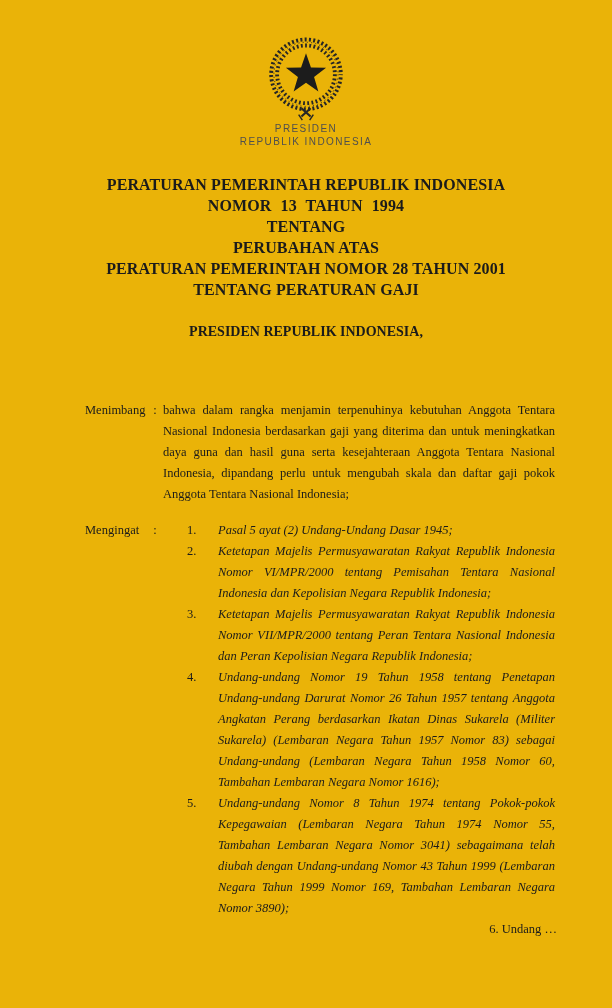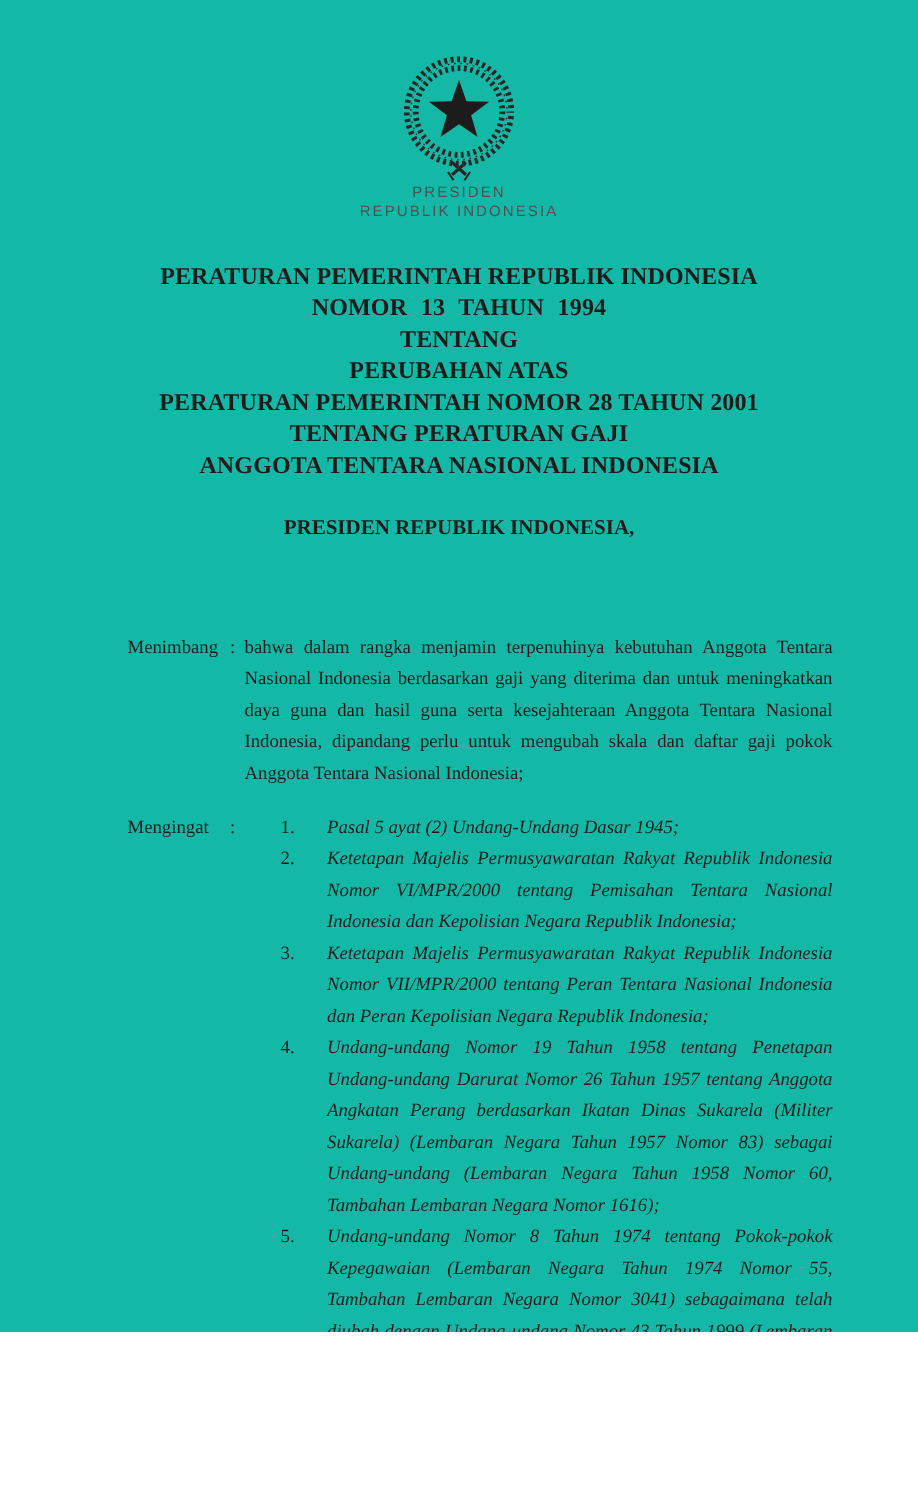--- a/index.html
+++ b/index.html
@@ -5,22 +5,22 @@
   html, body { margin: 0; padding: 0; }
   body {
     width: 612px; height: 1008px;
     background: #ffffff;
     font-family: "Liberation Serif", serif;
     color: #1b1b1b;
     -webkit-font-smoothing: antialiased;
   }
   .page {
     position: relative;
-    width: 612px; height: 888px;
-    background: #14b8a6;
+    width: 612px; height: 1008px;
+    background: #eab308;
     overflow: hidden;
   }
 
   
   .seal { text-align: center; padding-top: 34px; }
   .seal svg { display: block; margin: 0 auto; }
   .seal-line {
     font-family: "Liberation Sans", sans-serif;
     font-size: 10px;
     letter-spacing: 1.4px;
@@ -92,21 +92,20 @@
     <div class="seal-line">REPUBLIK INDONESIA</div>
   </div>
 
   <div class="title-block">
     <div class="title-line">PERATURAN PEMERINTAH REPUBLIK INDONESIA</div>
     <div class="title-line">NOMOR 13 TAHUN 1994</div>
     <div class="title-line">TENTANG</div>
     <div class="title-line">PERUBAHAN ATAS</div>
     <div class="title-line">PERATURAN PEMERINTAH NOMOR 28 TAHUN 2001</div>
     <div class="title-line">TENTANG PERATURAN GAJI</div>
-    <div class="title-line">ANGGOTA TENTARA NASIONAL INDONESIA</div>
   </div>
 
   <div class="salutation">PRESIDEN REPUBLIK INDONESIA,</div>
 
   <div class="sections">
 
     <div class="section">
       <div class="sec-label">Menimbang</div>
       <div class="sec-colon">:</div>
       <div class="sec-body paragraph">bahwa dalam rangka menjamin terpenuhinya kebutuhan Anggota Tentara Nasional Indonesia berdasarkan gaji yang diterima dan untuk meningkatkan daya guna dan hasil guna serta kesejahteraan Anggota Tentara Nasional Indonesia, dipandang perlu untuk mengubah skala dan daftar gaji pokok Anggota Tentara Nasional Indonesia;</div>

